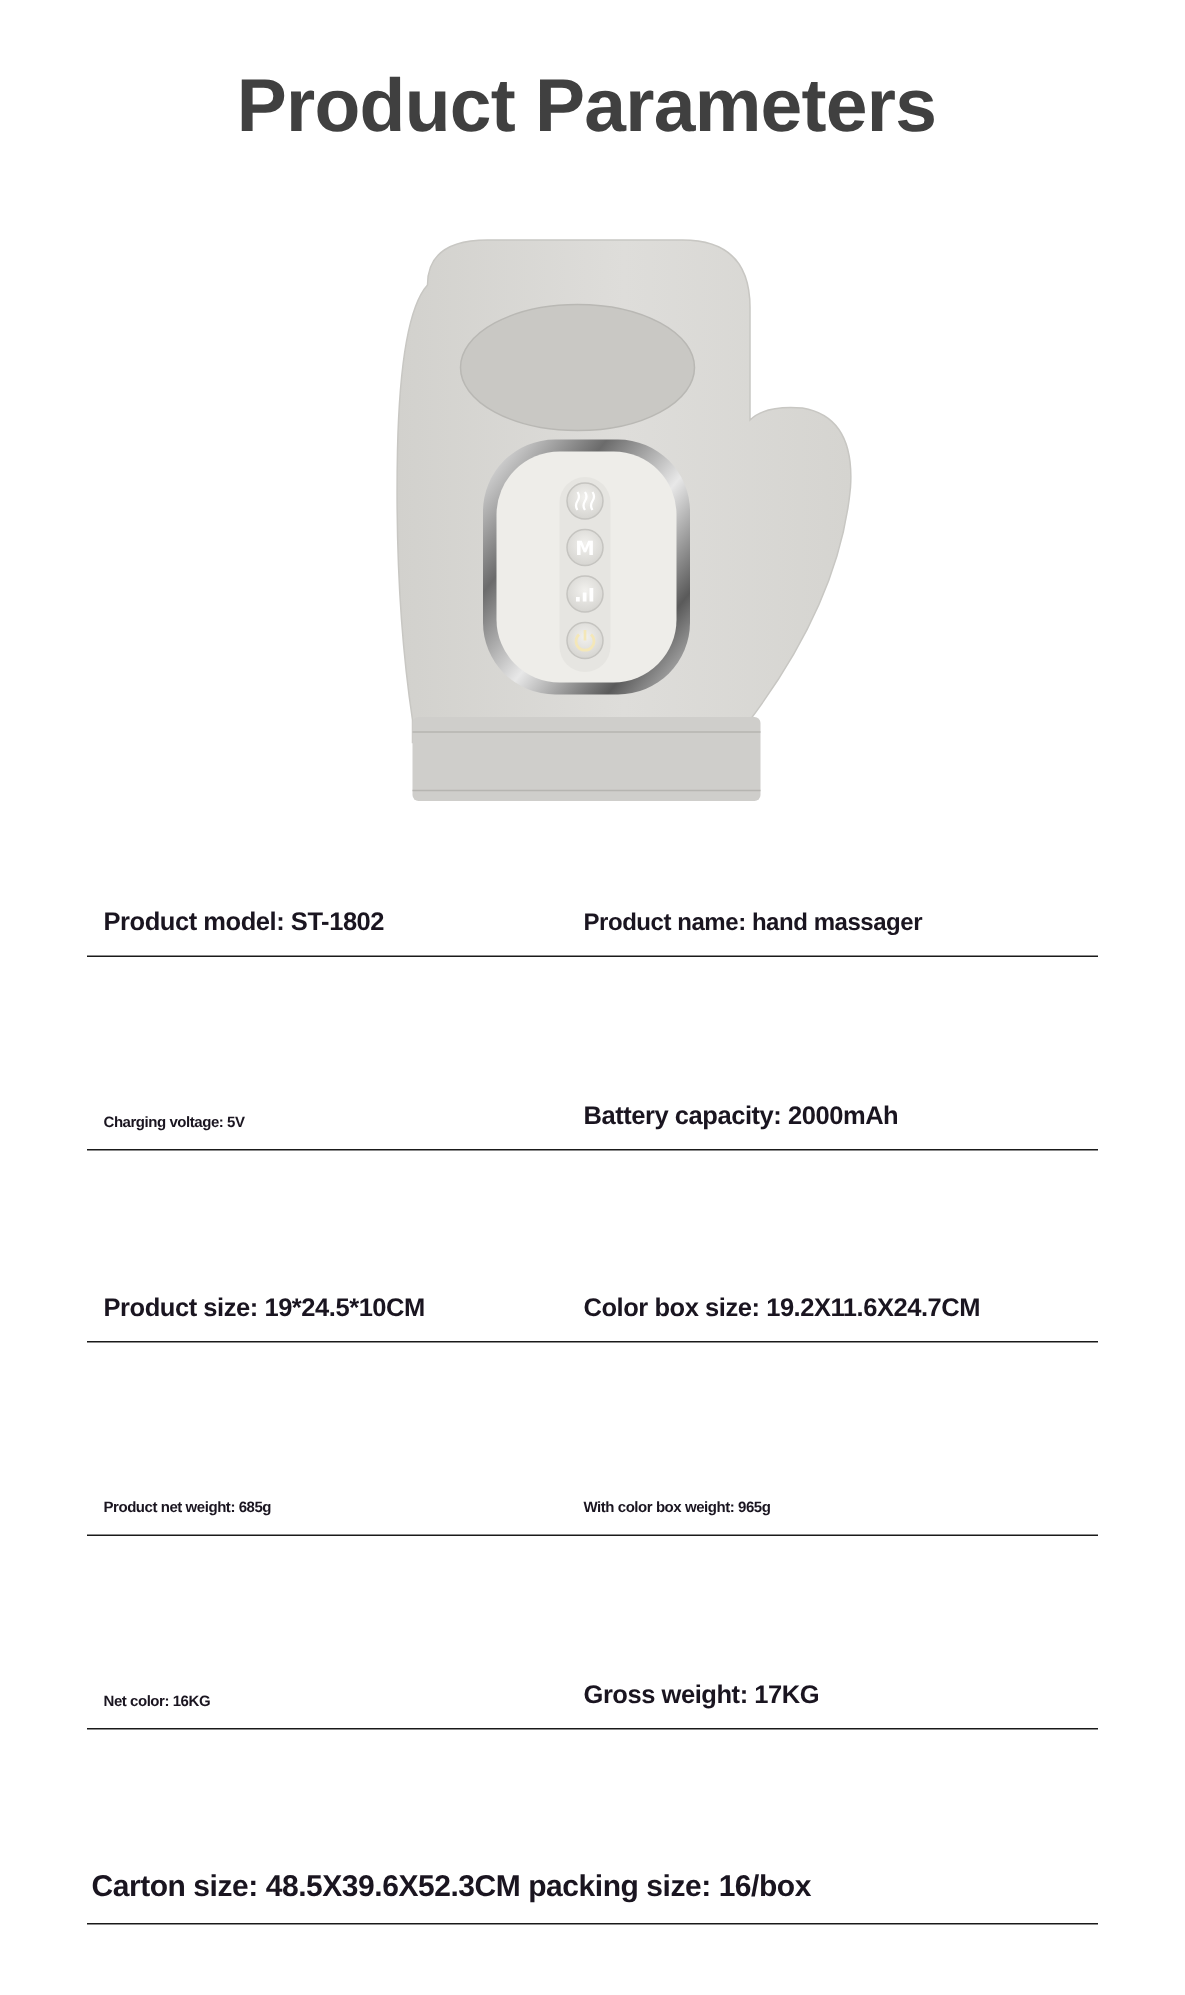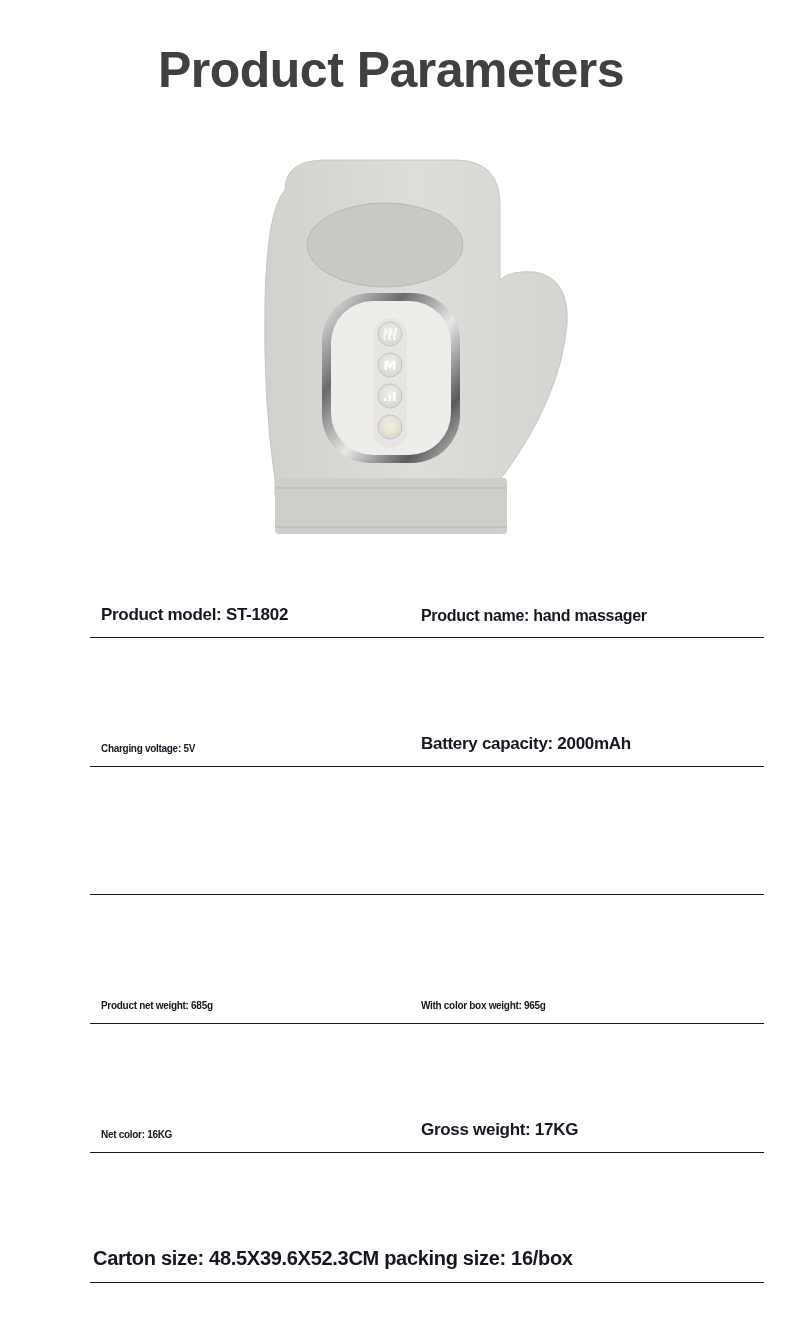--- a/index.html
+++ b/index.html
@@ -34,21 +34,20 @@
       top: 150px;
       width: 320px;
       height: 390px;
     }
     .spec-row {
       position: absolute;
       left: 58px;
       width: 674px;
       border-bottom: 1.5px solid #1a1a1a;
       height: 40px;
-      margin-left: 32px;
     }
     .spec-cell {
       position: absolute;
       bottom: 12px;
       font-weight: bold;
       white-space: nowrap;
       color: #1a1520;
       letter-spacing: -0.3px;
     }
     .spec-cell.left { left: 11px; }
@@ -133,20 +132,22 @@
   <span class="spec-cell left fs-lg">Product model: ST-1802</span>
   <span class="spec-cell right fs-md">Product name: hand massager</span>
 </div>
 
 <div class="spec-row" style="top:726px;">
   <span class="spec-cell left fs-sm">Charging voltage: 5V</span>
   <span class="spec-cell right fs-lg">Battery capacity: 2000mAh</span>
 </div>
 
 <div class="spec-row" style="top:854px;">
+  <span class="spec-cell left fs-lg">Product size: 19*24.5*10CM</span>
+  <span class="spec-cell right fs-lg">Color box size: 19.2X11.6X24.7CM</span>
 </div>
 
 <div class="spec-row" style="top:983px;">
   <span class="spec-cell left fs-sm">Product net weight: 685g</span>
   <span class="spec-cell right fs-sm">With color box weight: 965g</span>
 </div>
 
 <div class="spec-row" style="top:1112px;">
   <span class="spec-cell left fs-sm">Net color: 16KG</span>
   <span class="spec-cell right fs-lg">Gross weight: 17KG</span>

